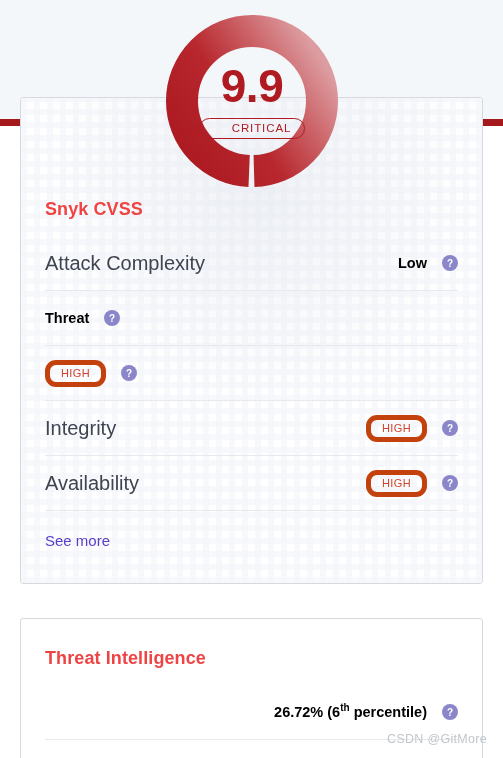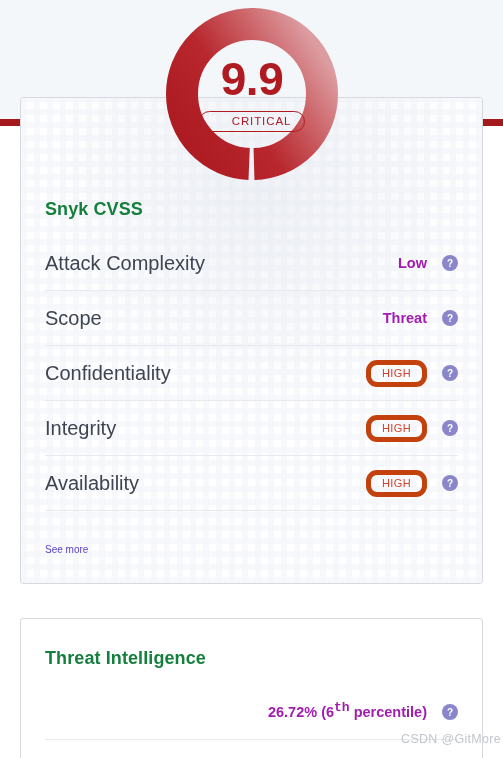--- a/index.html
+++ b/index.html
@@ -62,21 +62,21 @@
 
   .card-inner {
     position: relative;
     padding: 0 24px;
     z-index: 2;
   }
 
   .card-title {
     font-size: 18px;
     font-weight: bold;
-    color: #15803d;
+    color: #ef4444;
     letter-spacing: 0.1px;
   }
   .cvss-title   { padding-top: 101px; }
   .threat-title { padding-top: 29px; }
 
   
   .rows { margin-top: 16px; }
 
   .row {
     display: flex;
@@ -88,29 +88,28 @@
 
   .row-label {
     flex: 1 1 auto;
     font-size: 20px;
     color: #3f4451;
     white-space: nowrap;
   }
   .row-value {
     font-size: 14.5px;
     font-weight: bold;
-    color: #a21caf;
+    color: #000000;
     white-space: nowrap;
     text-align: right;
   }
   .row-value sup {
-    font-size: 13px;
+    font-size: 10px;
     vertical-align: super;
     line-height: 0;
-    font-family: Liberation Mono, monospace;
   }
 
   
   .sev-pill {
     display: inline-block;
     border: 5px solid #c2410c;
     border-radius: 11px;
     color: #d0432a;
     font-size: 11px;
     font-weight: normal;
@@ -124,32 +123,32 @@
   .help-icon {
     width: 16px; height: 16px;
     margin-left: 15px;
     flex: 0 0 16px;
     display: block;
   }
 
   
   .see-more {
     display: inline-block;
-    margin-top: 33px;
-    font-size: 10px;
+    margin-top: 21px;
+    font-size: 15px;
     color: #5b3ec9;
     text-decoration: none;
     cursor: pointer;
   }
 
   
   .score {
     position: absolute;
     left: 166px;
-    top: 8px;
+    top: 15px;
     width: 172px;
     height: 172px;
     z-index: 5;
   }
   .score svg { display: block; }
   .score-center {
     position: absolute;
     left: 0; top: 0;
     width: 172px; height: 172px;
     display: flex;
@@ -171,21 +170,21 @@
     border-radius: 13px;
     font-size: 11.5px;
     letter-spacing: 0.9px;
     padding: 4px 13px 4px 32px;
     line-height: 1;
   }
 
   
   .watermark {
     position: absolute;
-    right: 2px;
+    right: 16px;
     bottom: 12px;
     font-size: 12.5px;
     color: #c2c6cc;
     letter-spacing: 0.3px;
     z-index: 9;
     white-space: nowrap;
   }
 </style>
 </head>
 <body>
@@ -205,30 +204,28 @@
       <div class="row">
         <span class="row-label">Attack Complexity</span>
         <span class="row-value">Low</span>
         <svg class="help-icon" viewBox="0 0 16 16">
           <circle cx="8" cy="8" r="8" fill="#8a86c9"></circle>
           <text x="8" y="11.6" text-anchor="middle" font-family="Liberation Sans, sans-serif" font-size="10" font-weight="bold" fill="#ffffff">?</text>
         </svg>
       </div>
 
       <div class="row">
-        <span class="row-label">Scope</span>
         <span class="row-value">Threat</span>
         <svg class="help-icon" viewBox="0 0 16 16">
           <circle cx="8" cy="8" r="8" fill="#8a86c9"></circle>
           <text x="8" y="11.6" text-anchor="middle" font-family="Liberation Sans, sans-serif" font-size="10" font-weight="bold" fill="#ffffff">?</text>
         </svg>
       </div>
 
       <div class="row">
-        <span class="row-label">Confidentiality</span>
         <span class="sev-pill">HIGH</span>
         <svg class="help-icon" viewBox="0 0 16 16">
           <circle cx="8" cy="8" r="8" fill="#8a86c9"></circle>
           <text x="8" y="11.6" text-anchor="middle" font-family="Liberation Sans, sans-serif" font-size="10" font-weight="bold" fill="#ffffff">?</text>
         </svg>
       </div>
 
       <div class="row">
         <span class="row-label">Integrity</span>
         <span class="sev-pill">HIGH</span>

